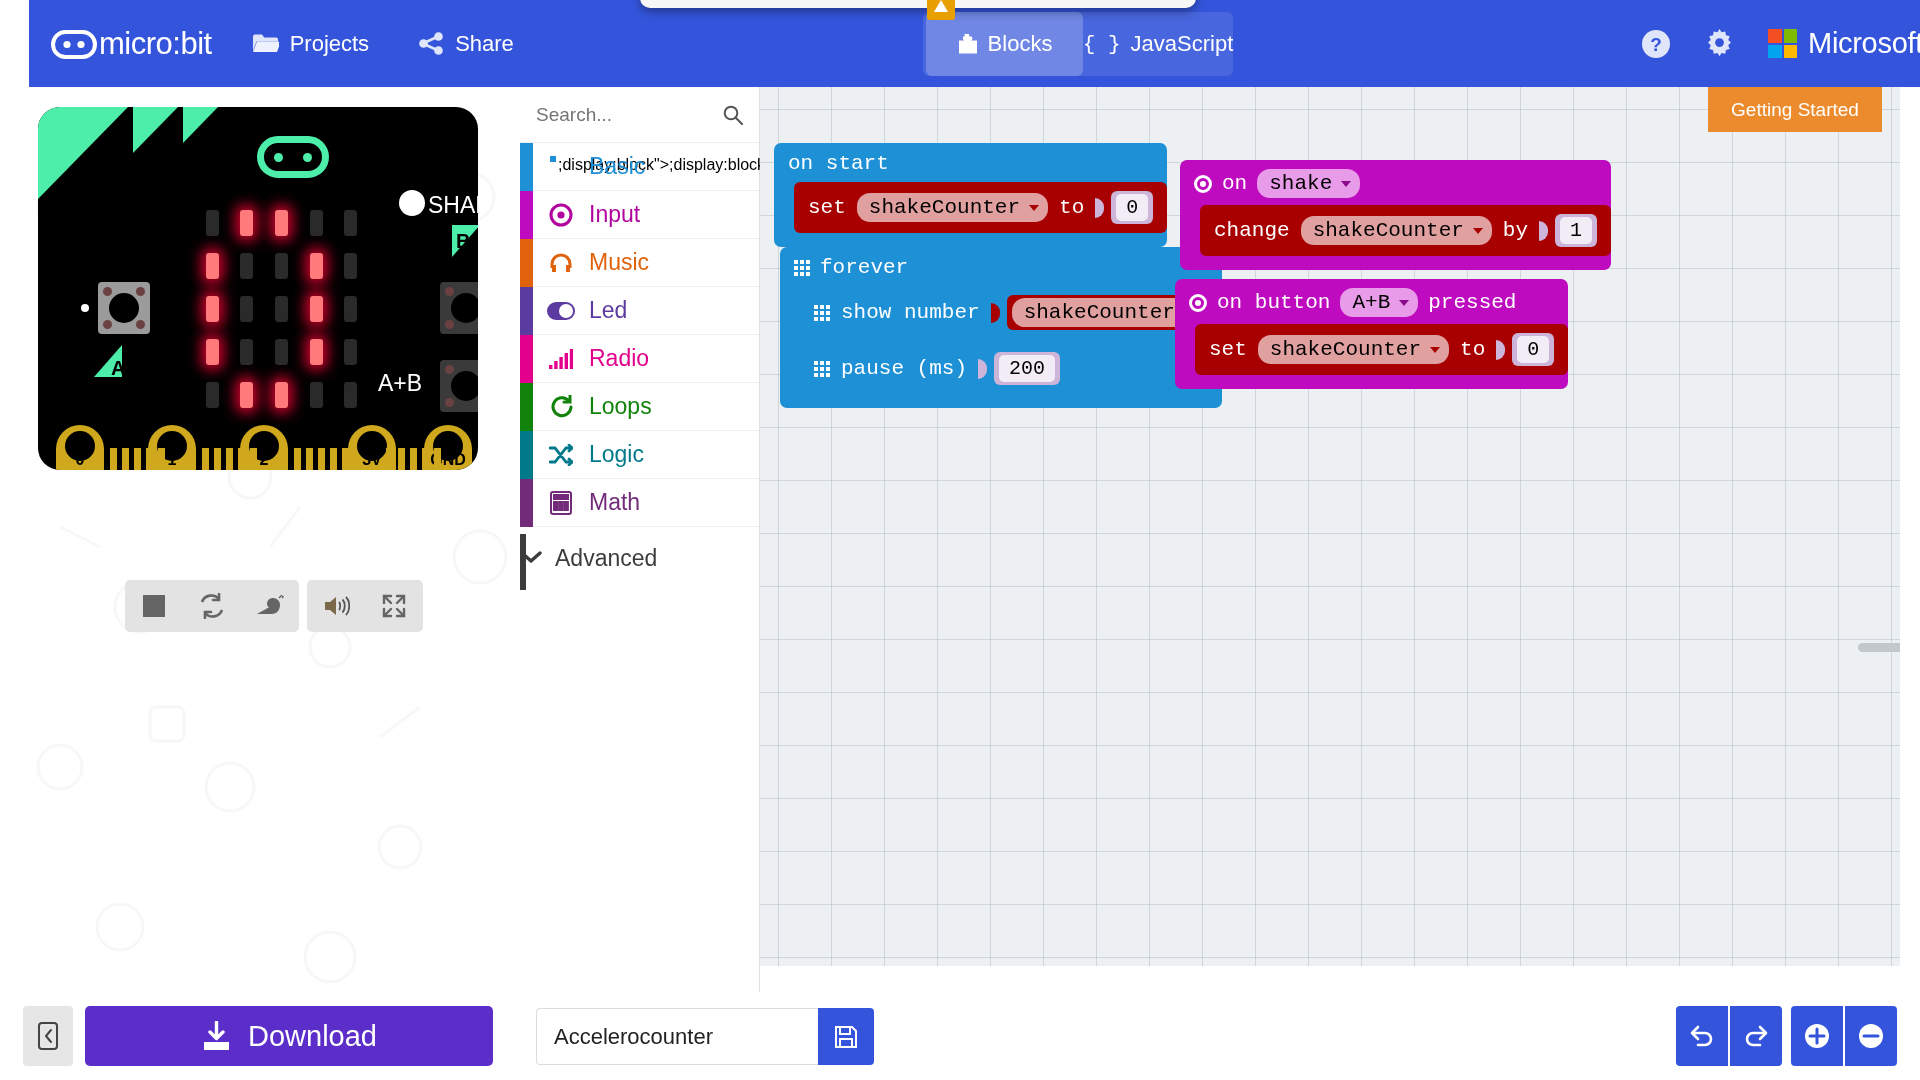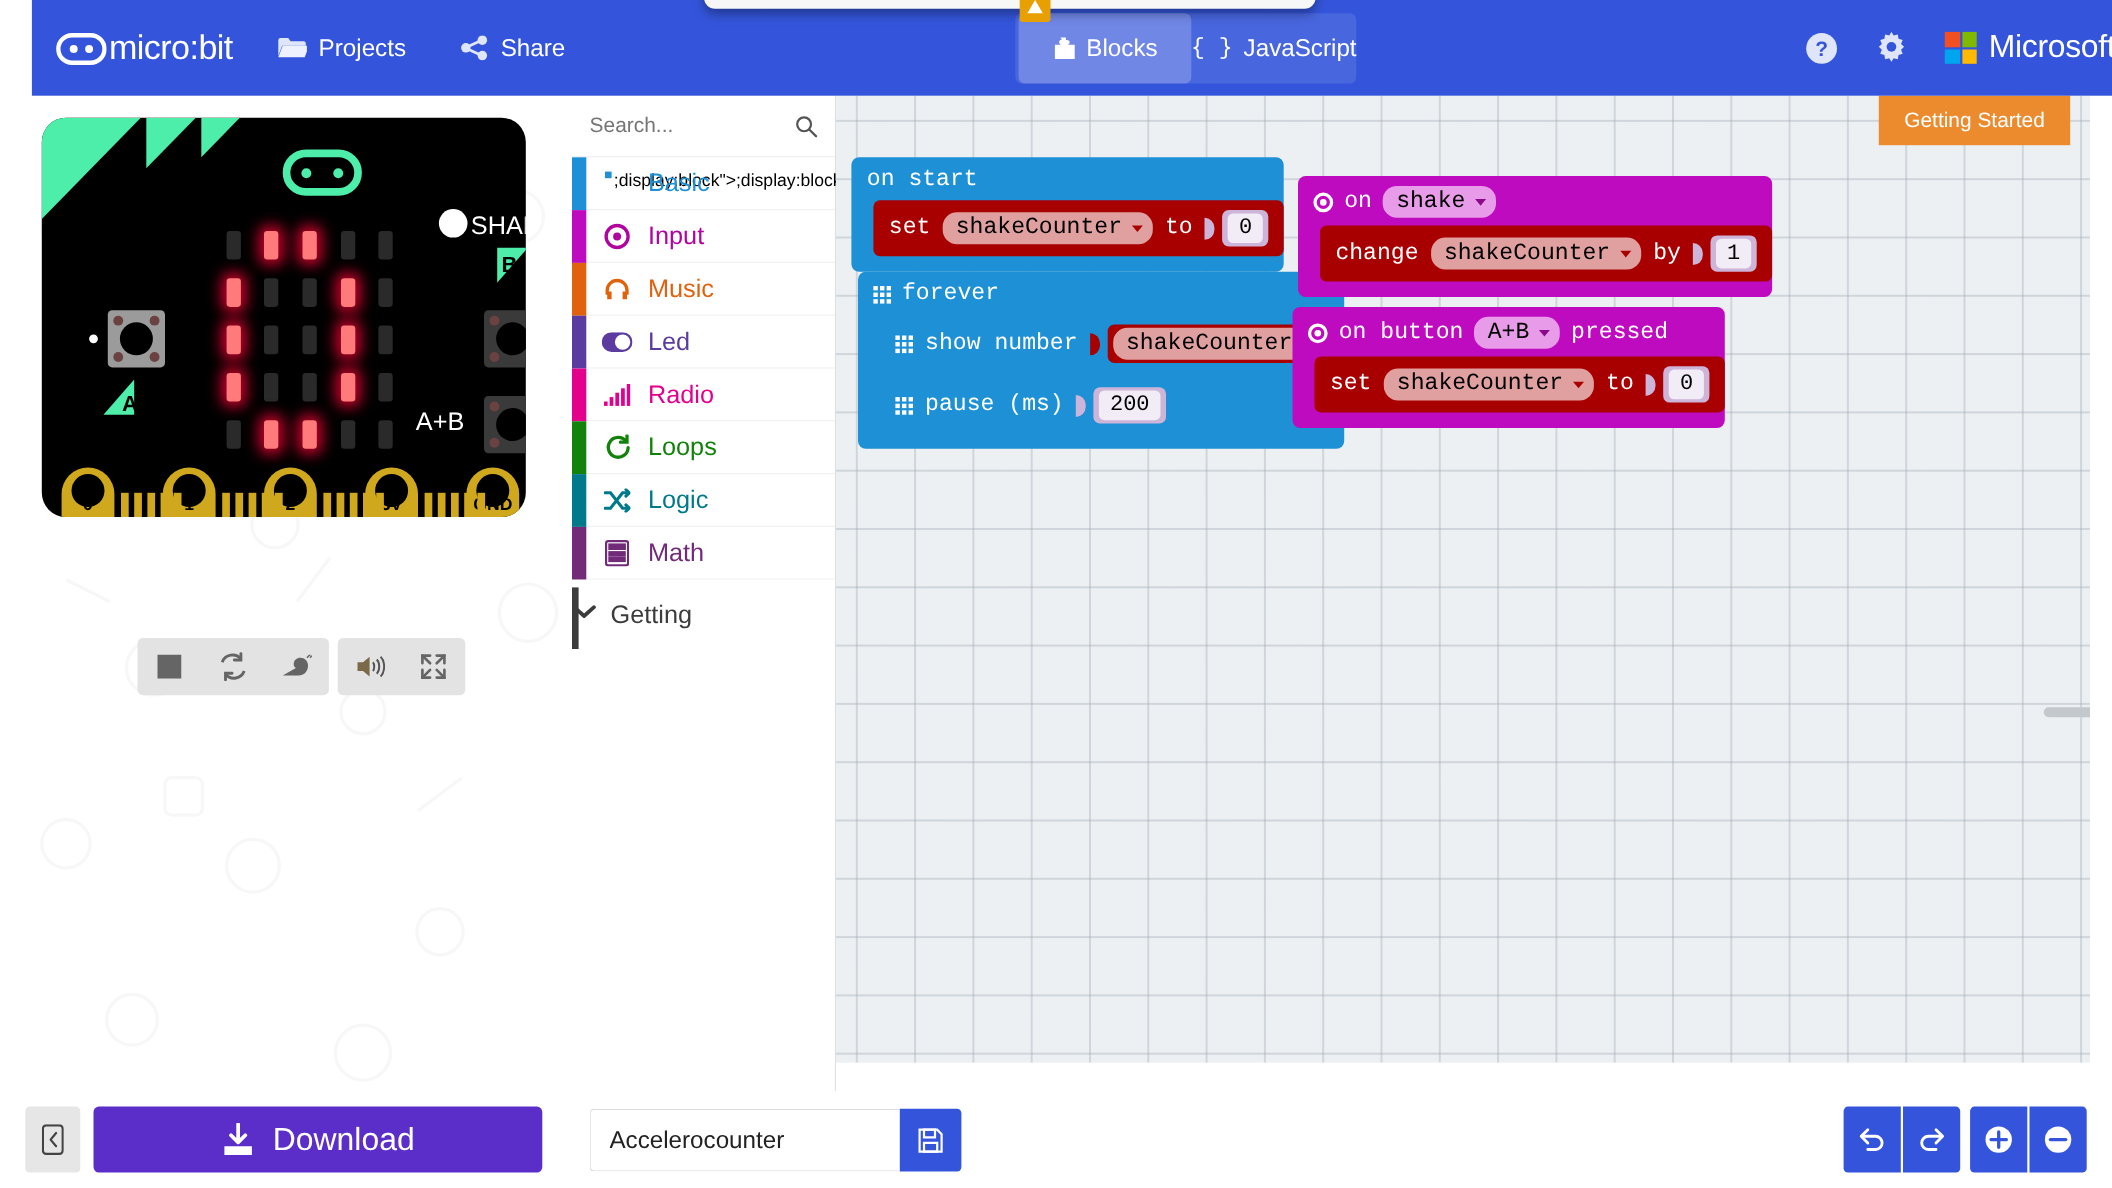--- a/index.html
+++ b/index.html
@@ -481,21 +481,21 @@
           <div class="lbl">0</div>
         </div>
         <div class="pad-big" style="left: 110px;">
           <div class="hole"></div>
           <div class="lbl">1</div>
         </div>
         <div class="pad-big" style="left: 202px;">
           <div class="hole"></div>
           <div class="lbl">2</div>
         </div>
-        <div class="pad-big" style="left: 294px;">
+        <div class="pad-big" style="left: 310px;">
           <div class="hole"></div>
           <div class="lbl">3V</div>
         </div>
         <div class="pad-big" style="left: 386px;">
           <div class="hole"></div>
           <div class="lbl">GND</div>
         </div>
         <div class="pad-small" style="left: 72px;"></div>
         <div class="pad-small" style="left: 84px;"></div>
         <div class="pad-small" style="left: 96px;"></div>
@@ -660,21 +660,21 @@
         <span class="tb-lbl" style="color:#712b79">Math</span>
       </div>
     </div>
   <div id="tb-advanced">
     <div class="stripe"></div>
     <span class="tb-ico">
       <svg width="22" height="14" viewBox="0 0 22 14" fill="none" stroke="#3c3c3c" stroke-width="3.4" stroke-linecap="round" stroke-linejoin="round">
           <path d="M2 3l9 8 9-8"></path>
         </svg>
     </span>
-    <span class="tb-lbl">Getting</span>
+    <span class="tb-lbl">Advanced</span>
   </div>
 </div>
 
 <div id="workspace">
 
   <div class="blk" style="left:14px;top:56px;">
     <div class="hat" style="background:#1e90d6;">
       <div class="hat-title">on start</div>
       <div class="hat-body">
         <div class="stmt" style="background:#a80000;">

